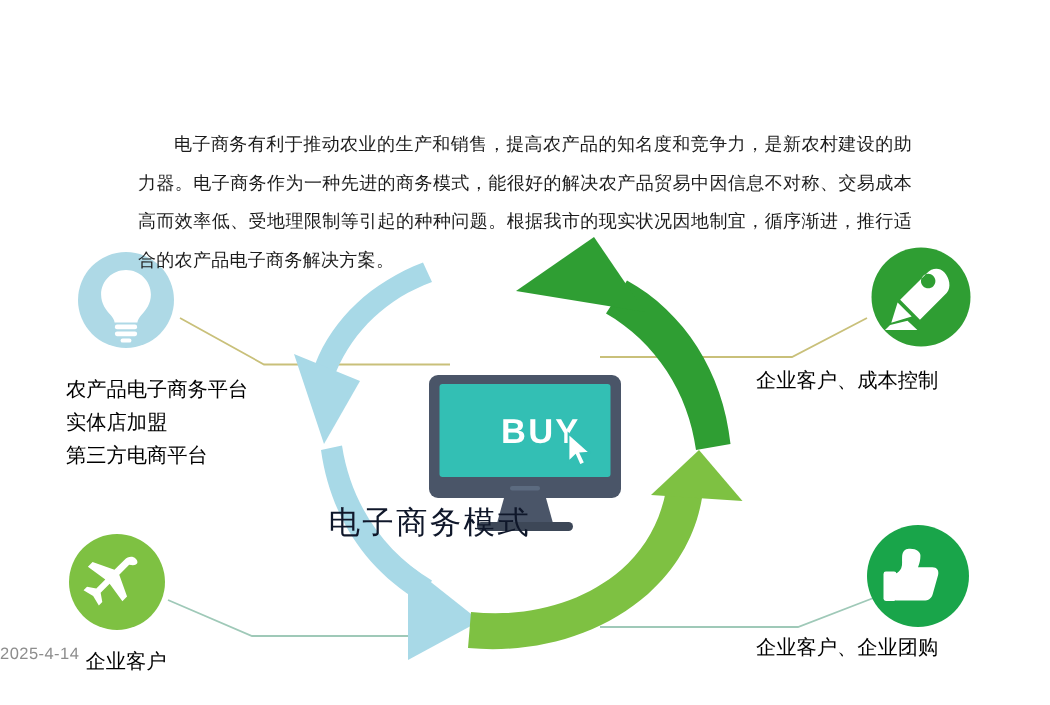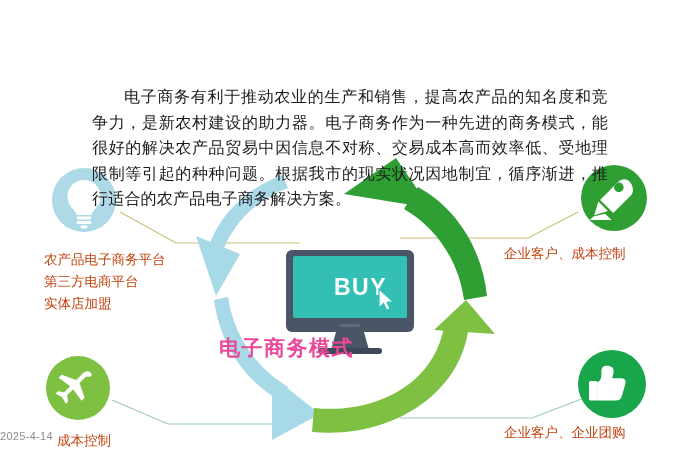--- a/index.html
+++ b/index.html
@@ -20,49 +20,49 @@
     height: 470px;
     background: #ffffff;
   }
 
   
   .intro {
     position: absolute;
     left: 92px;
     top: 84px;
     width: 516px;
-    font-size: 16px;
+    font-size: 12px;
     line-height: 25.5px;
     color: #1c1c1c;
     text-align: justify;
     text-indent: 2em;
     letter-spacing: 0.2px;
     z-index: 40;
   }
 
   
   .center-title {
     position: absolute;
     left: 0;
     top: 334px;
     width: 573px;
     text-align: center;
     font-size: 21px;
-    font-weight: bold;
-    color: #ec4899;
+    font-weight: normal;
+    color: #0f172a;
     letter-spacing: 1.5px;
     z-index: 35;
   }
 
   
   .node-label {
     position: absolute;
     font-size: 13.5px;
     line-height: 22px;
-    color: #c2410c;
+    color: #000000;
     white-space: nowrap;
     z-index: 36;
   }
   .node-label.lbl-tl { left: 44px;  top: 249px; }
   .node-label.lbl-bl { left: 57px;  top: 430px; }
   .node-label.lbl-tr { left: 504px; top: 243px; }
   .node-label.lbl-br { left: 504px; top: 423px; font-family: Liberation Mono, monospace; }
   .node-label .line { display: block; }
 
   
@@ -230,26 +230,26 @@
       </g>
     </g>
   </svg>
 
   <div class="intro">电子商务有利于推动农业的生产和销售，提高农产品的知名度和竞争力，是新农村建设的助力器。电子商务作为一种先进的商务模式，能很好的解决农产品贸易中因信息不对称、交易成本高而效率低、受地理限制等引起的种种问题。根据我市的现实状况因地制宜，循序渐进，推行适合的农产品电子商务解决方案。</div>
 
   <div class="center-title">电子商务模式</div>
 
   <div class="node-label lbl-tl">
     <span class="line">农产品电子商务平台</span>
+    <span class="line">实体店加盟</span>
     <span class="line">第三方电商平台</span>
-    <span class="line">实体店加盟</span>
   </div>
 
   <div class="node-label lbl-bl">
-    <span class="line">成本控制</span>
+    <span class="line">企业客户</span>
   </div>
 
   <div class="node-label lbl-tr">
     <span class="line">企业客户、成本控制</span>
   </div>
 
   <div class="node-label lbl-br">
     <span class="line">企业客户、企业团购</span>
   </div>
 

